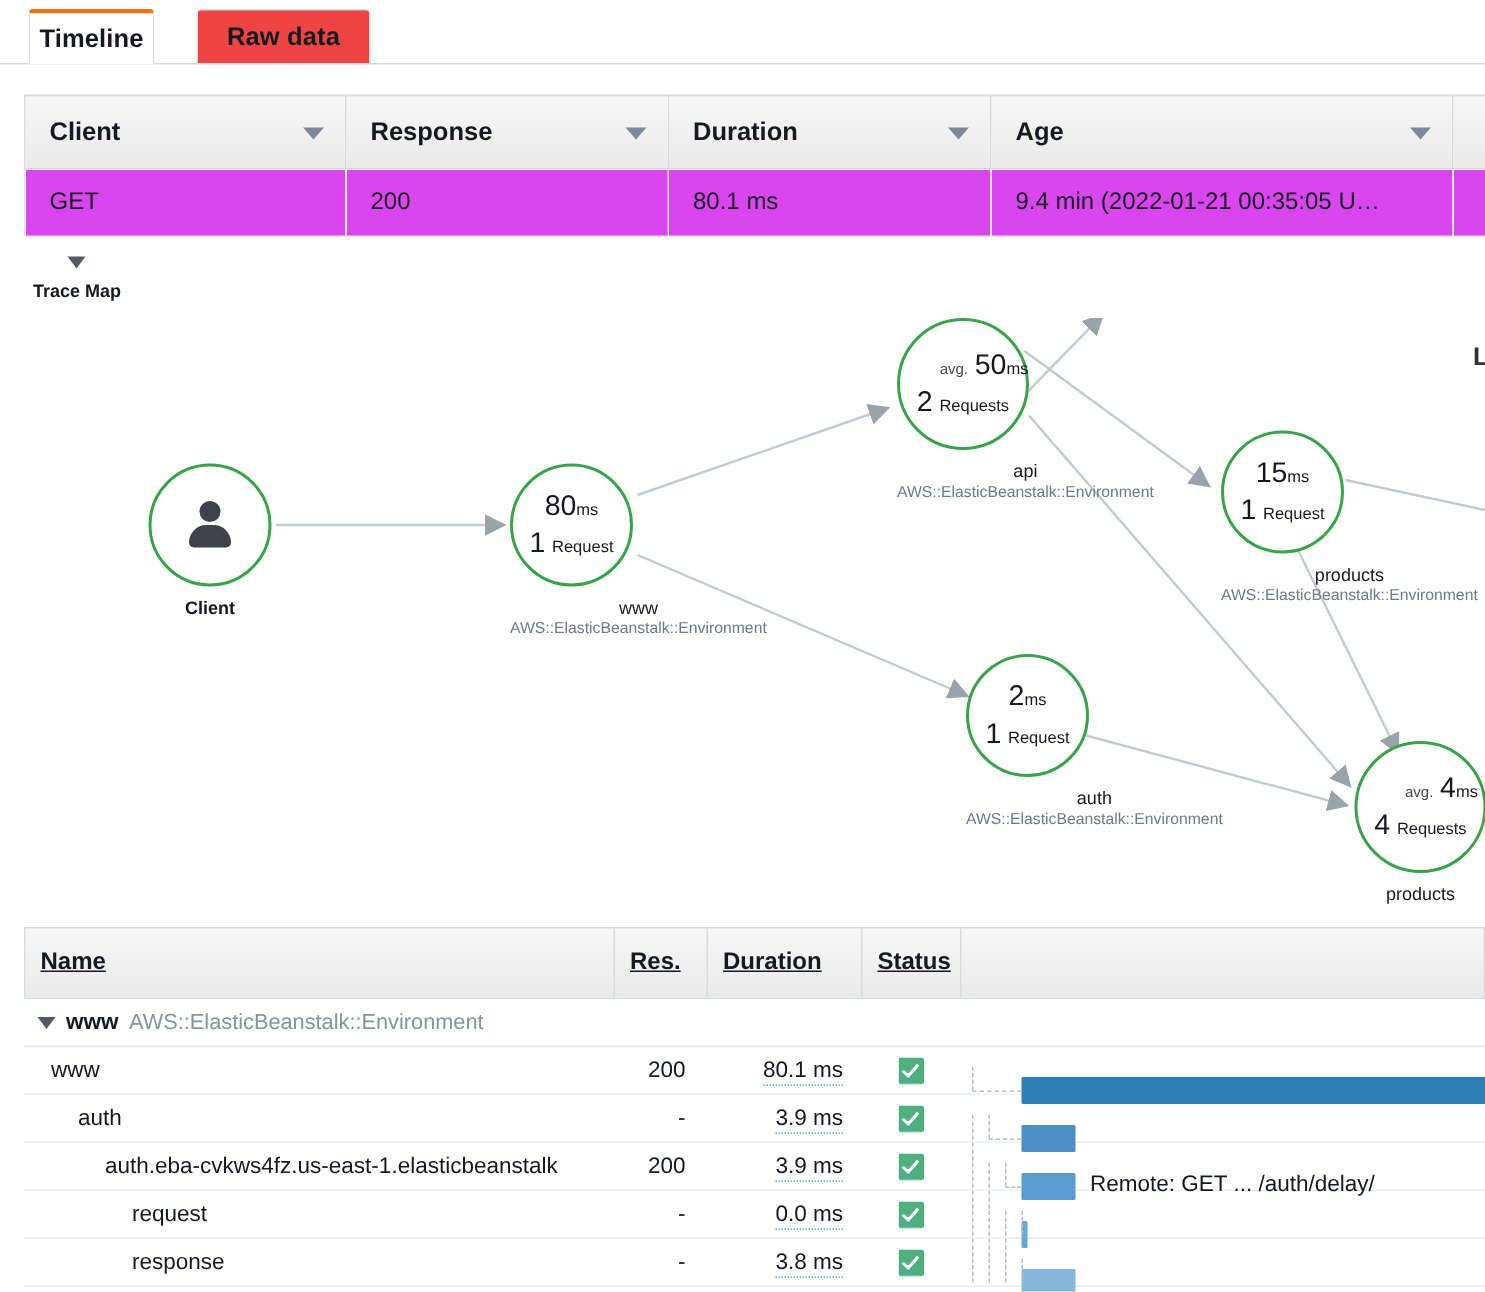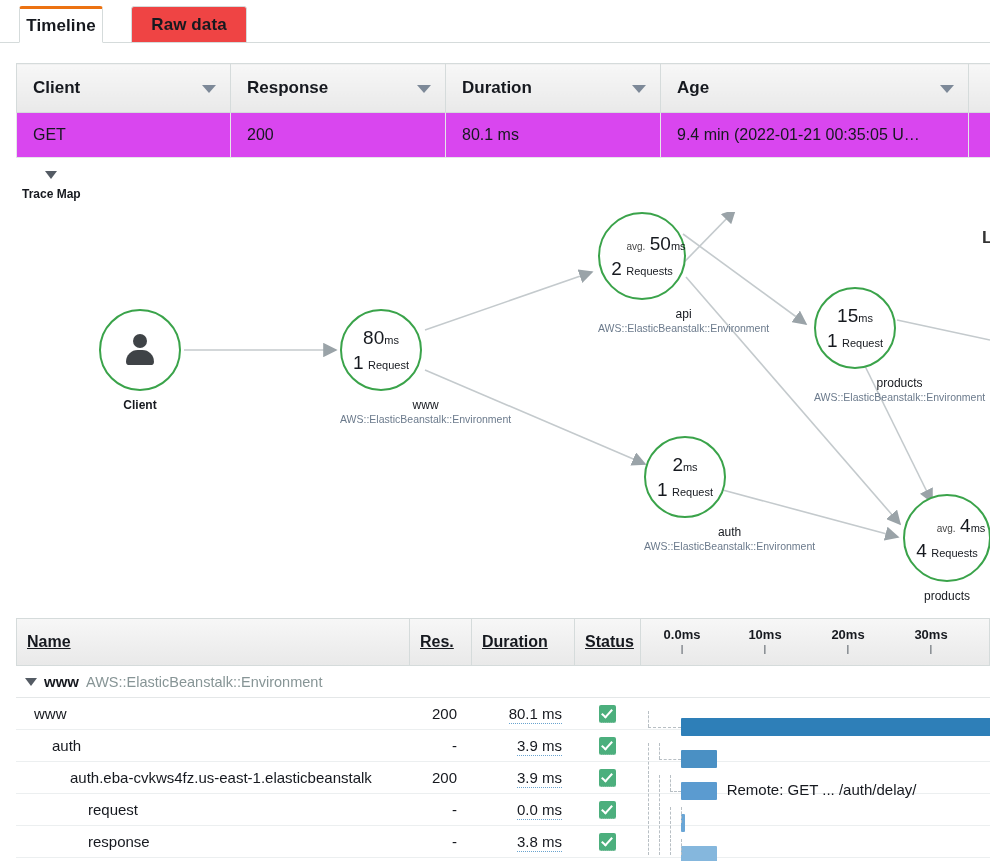--- a/index.html
+++ b/index.html
@@ -492,26 +492,20 @@
     </div>
     <div class="h-res">
       <span>Res.</span>
     </div>
     <div class="h-dur">
       <span>Duration</span>
     </div>
     <div class="h-status">
       <span>Status</span>
     </div>
-    <div class="h-timeline" id="axis">
-        <div class="tick" style="left: 41px;"><span>0.0ms</span><i></i></div>
-        <div class="tick" style="left: 124px;"><span>10ms</span><i></i></div>
-        <div class="tick" style="left: 207px;"><span>20ms</span><i></i></div>
-        <div class="tick" style="left: 290px;"><span>30ms</span><i></i></div>
-      </div>
   </div>
 
   <div class="group-row">
     <i class="caret-down"></i>
     <span class="gname">www</span>
     <span class="gtype">AWS::ElasticBeanstalk::Environment</span>
   </div>
 
   <div id="seg-rows">
       <div class="seg-row">

